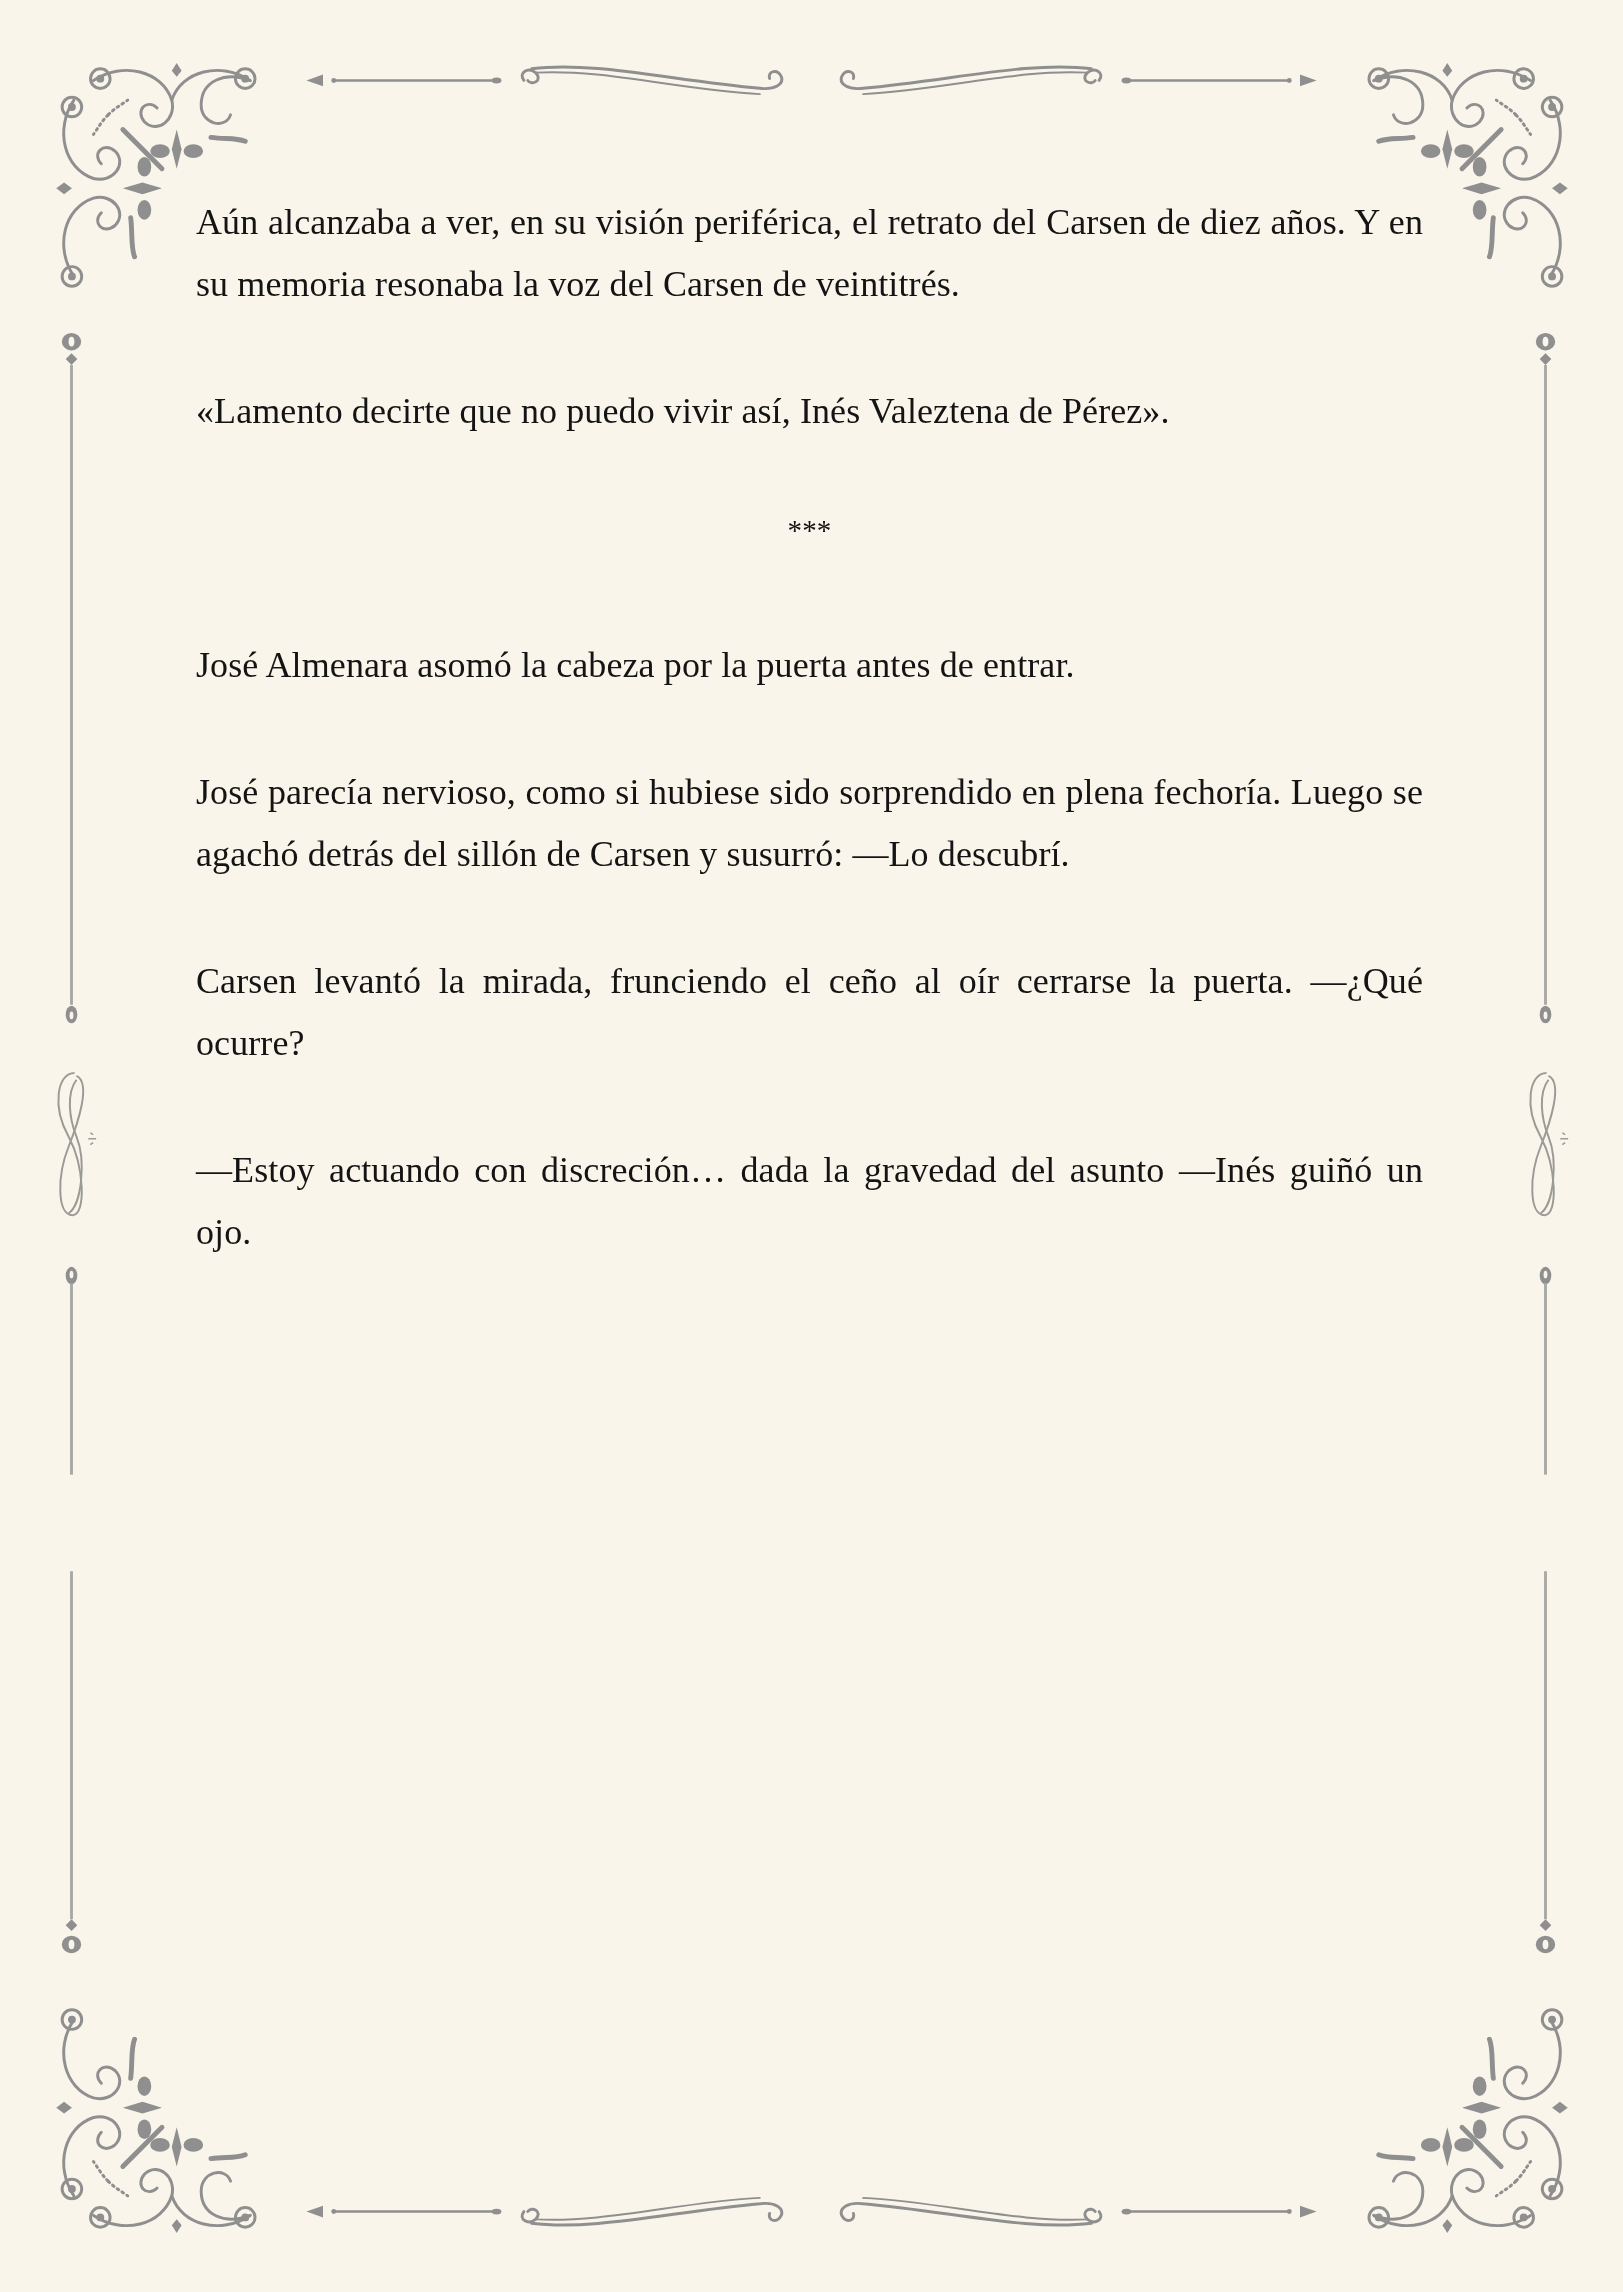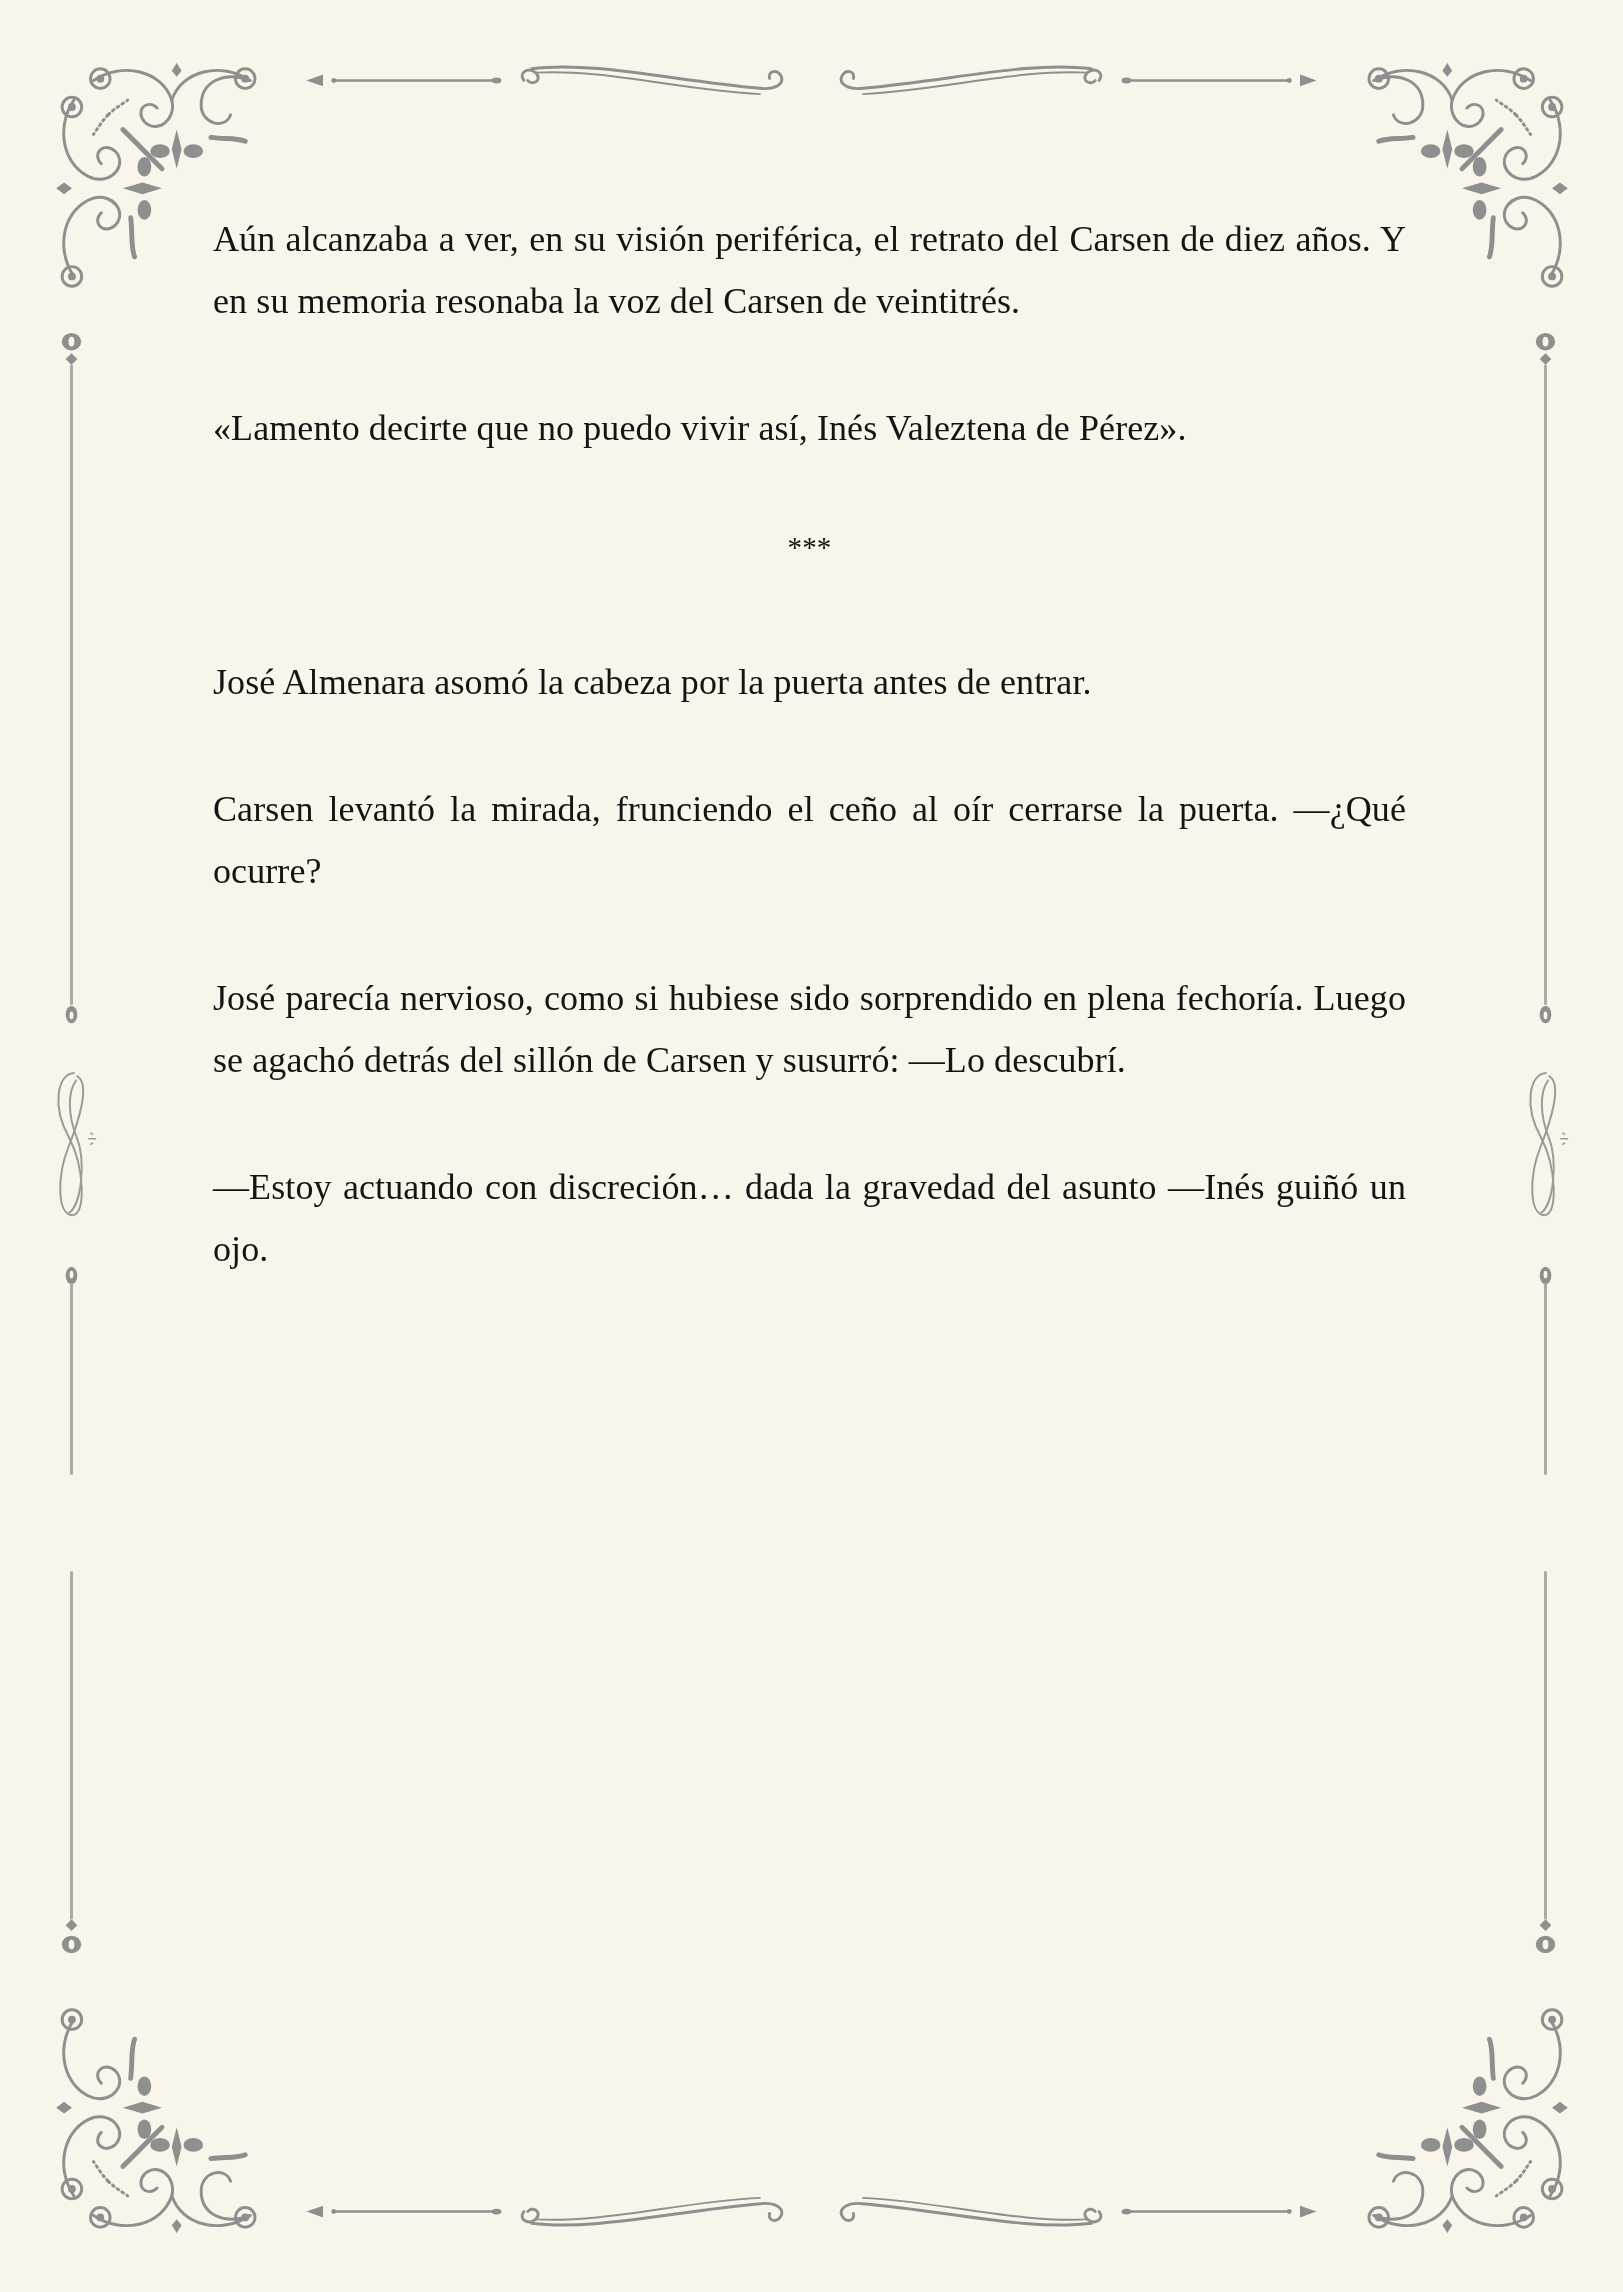--- a/index.html
+++ b/index.html
@@ -25,21 +25,21 @@
       overflow: visible;
     }
     .ornament svg { display: block; overflow: visible; }
     .text-block {
       position: absolute;
       left: 196px;
       width: 1227px;
       top: 191px;
     }
     .para {
-      margin: 17px;
+      margin: 0;
       font-size: 36px;
       line-height: 62px;
       text-align: justify;
       letter-spacing: 0.1px;
     }
     .para + .para { margin-top: 65px; }
     .para.italic { }
     .para.separator {
       text-align: center;
       font-size: 29px;
@@ -280,19 +280,19 @@
       <ellipse cx="15" cy="706" rx="10" ry="9" fill="#8f8f8f" stroke="none"></ellipse>
       <ellipse cx="15" cy="706" rx="3" ry="5" fill="#faf5eb" stroke="none"></ellipse>
     </svg>
   </div>
 
   <div class="text-block">
     <p class="para">Aún alcanzaba a ver, en su visión periférica, el retrato del Carsen de diez años. Y en su memoria resonaba la voz del Carsen de veintitrés.</p>
     <p class="para italic">«Lamento decirte que no puedo vivir así, Inés Valeztena de Pérez».</p>
     <p class="para separator">***</p>
     <p class="para after-sep">José Almenara asomó la cabeza por la puerta antes de entrar.</p>
+    <p class="para">José parecía nervioso, como si hubiese sido sorprendido en plena fechoría. Luego se agachó detrás del sillón de Carsen y susurró: —Lo descubrí.</p>
     <p class="para">Carsen levantó la mirada, frunciendo el ceño al oír cerrarse la puerta. —¿Qué ocurre?</p>
-    <p class="para">José parecía nervioso, como si hubiese sido sorprendido en plena fechoría. Luego se agachó detrás del sillón de Carsen y susurró: —Lo descubrí.</p>
     <p class="para">—Estoy actuando con discreción… dada la gravedad del asunto —Inés guiñó un ojo.</p>
   </div>
 
 </div>
 
 
 </body></html>

